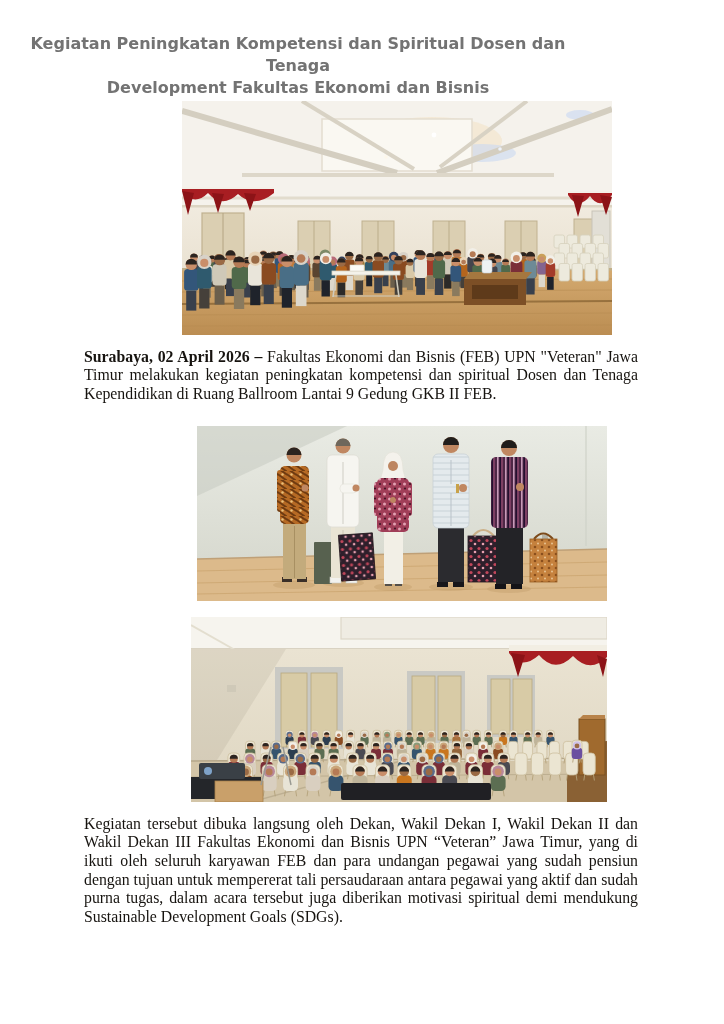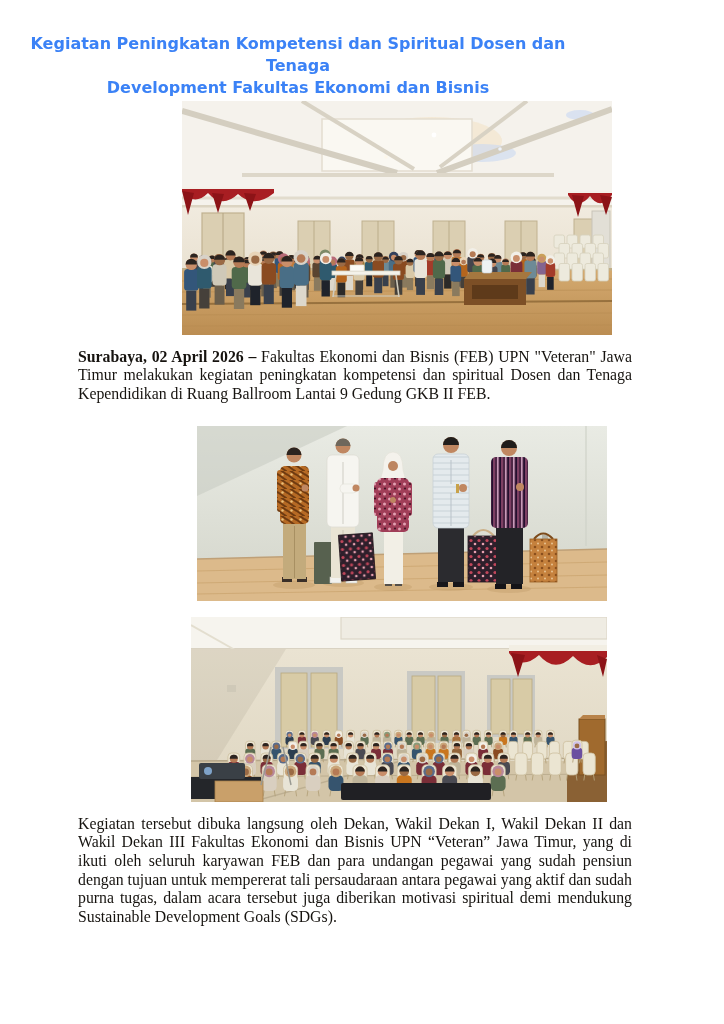--- a/index.html
+++ b/index.html
@@ -1,21 +1,21 @@
 <!DOCTYPE html>
 <html><head>
 <meta charset="utf-8">
 <style>
   html,body{margin:0;padding:0;background:#ffffff;}
   .page{position:relative;width:724px;height:1024px;background:#ffffff;overflow:hidden;
         font-family:"Liberation Serif",serif;color:#16130f;}
   .title{position:absolute;top:33px;left:0;width:596px;text-align:center;
          font-family:"DejaVu Sans","Liberation Sans",sans-serif;font-weight:bold;
-         font-size:16px;line-height:22px;color:#3b82f6;}
-  .para{position:absolute;left:78px;width:554px;text-align:justify;
+         font-size:16px;line-height:22px;color:#737373;}
+  .para{position:absolute;left:84px;width:554px;text-align:justify;
         font-size:15.8px;line-height:18.6px;color:#16130f;}
   #p1{top:332px}
   #p2{top:799px}
   .lead{font-weight:bold;}
   .ph{position:absolute;overflow:hidden;}
   #ph1{left:142px;top:85px;width:430px;height:234px;}
   #ph2{left:157px;top:410px;width:410px;height:175px;}
   #ph3{left:151px;top:601px;width:416px;height:185px;}
   .ph svg{display:block;width:100%;height:100%;}
 </style>

